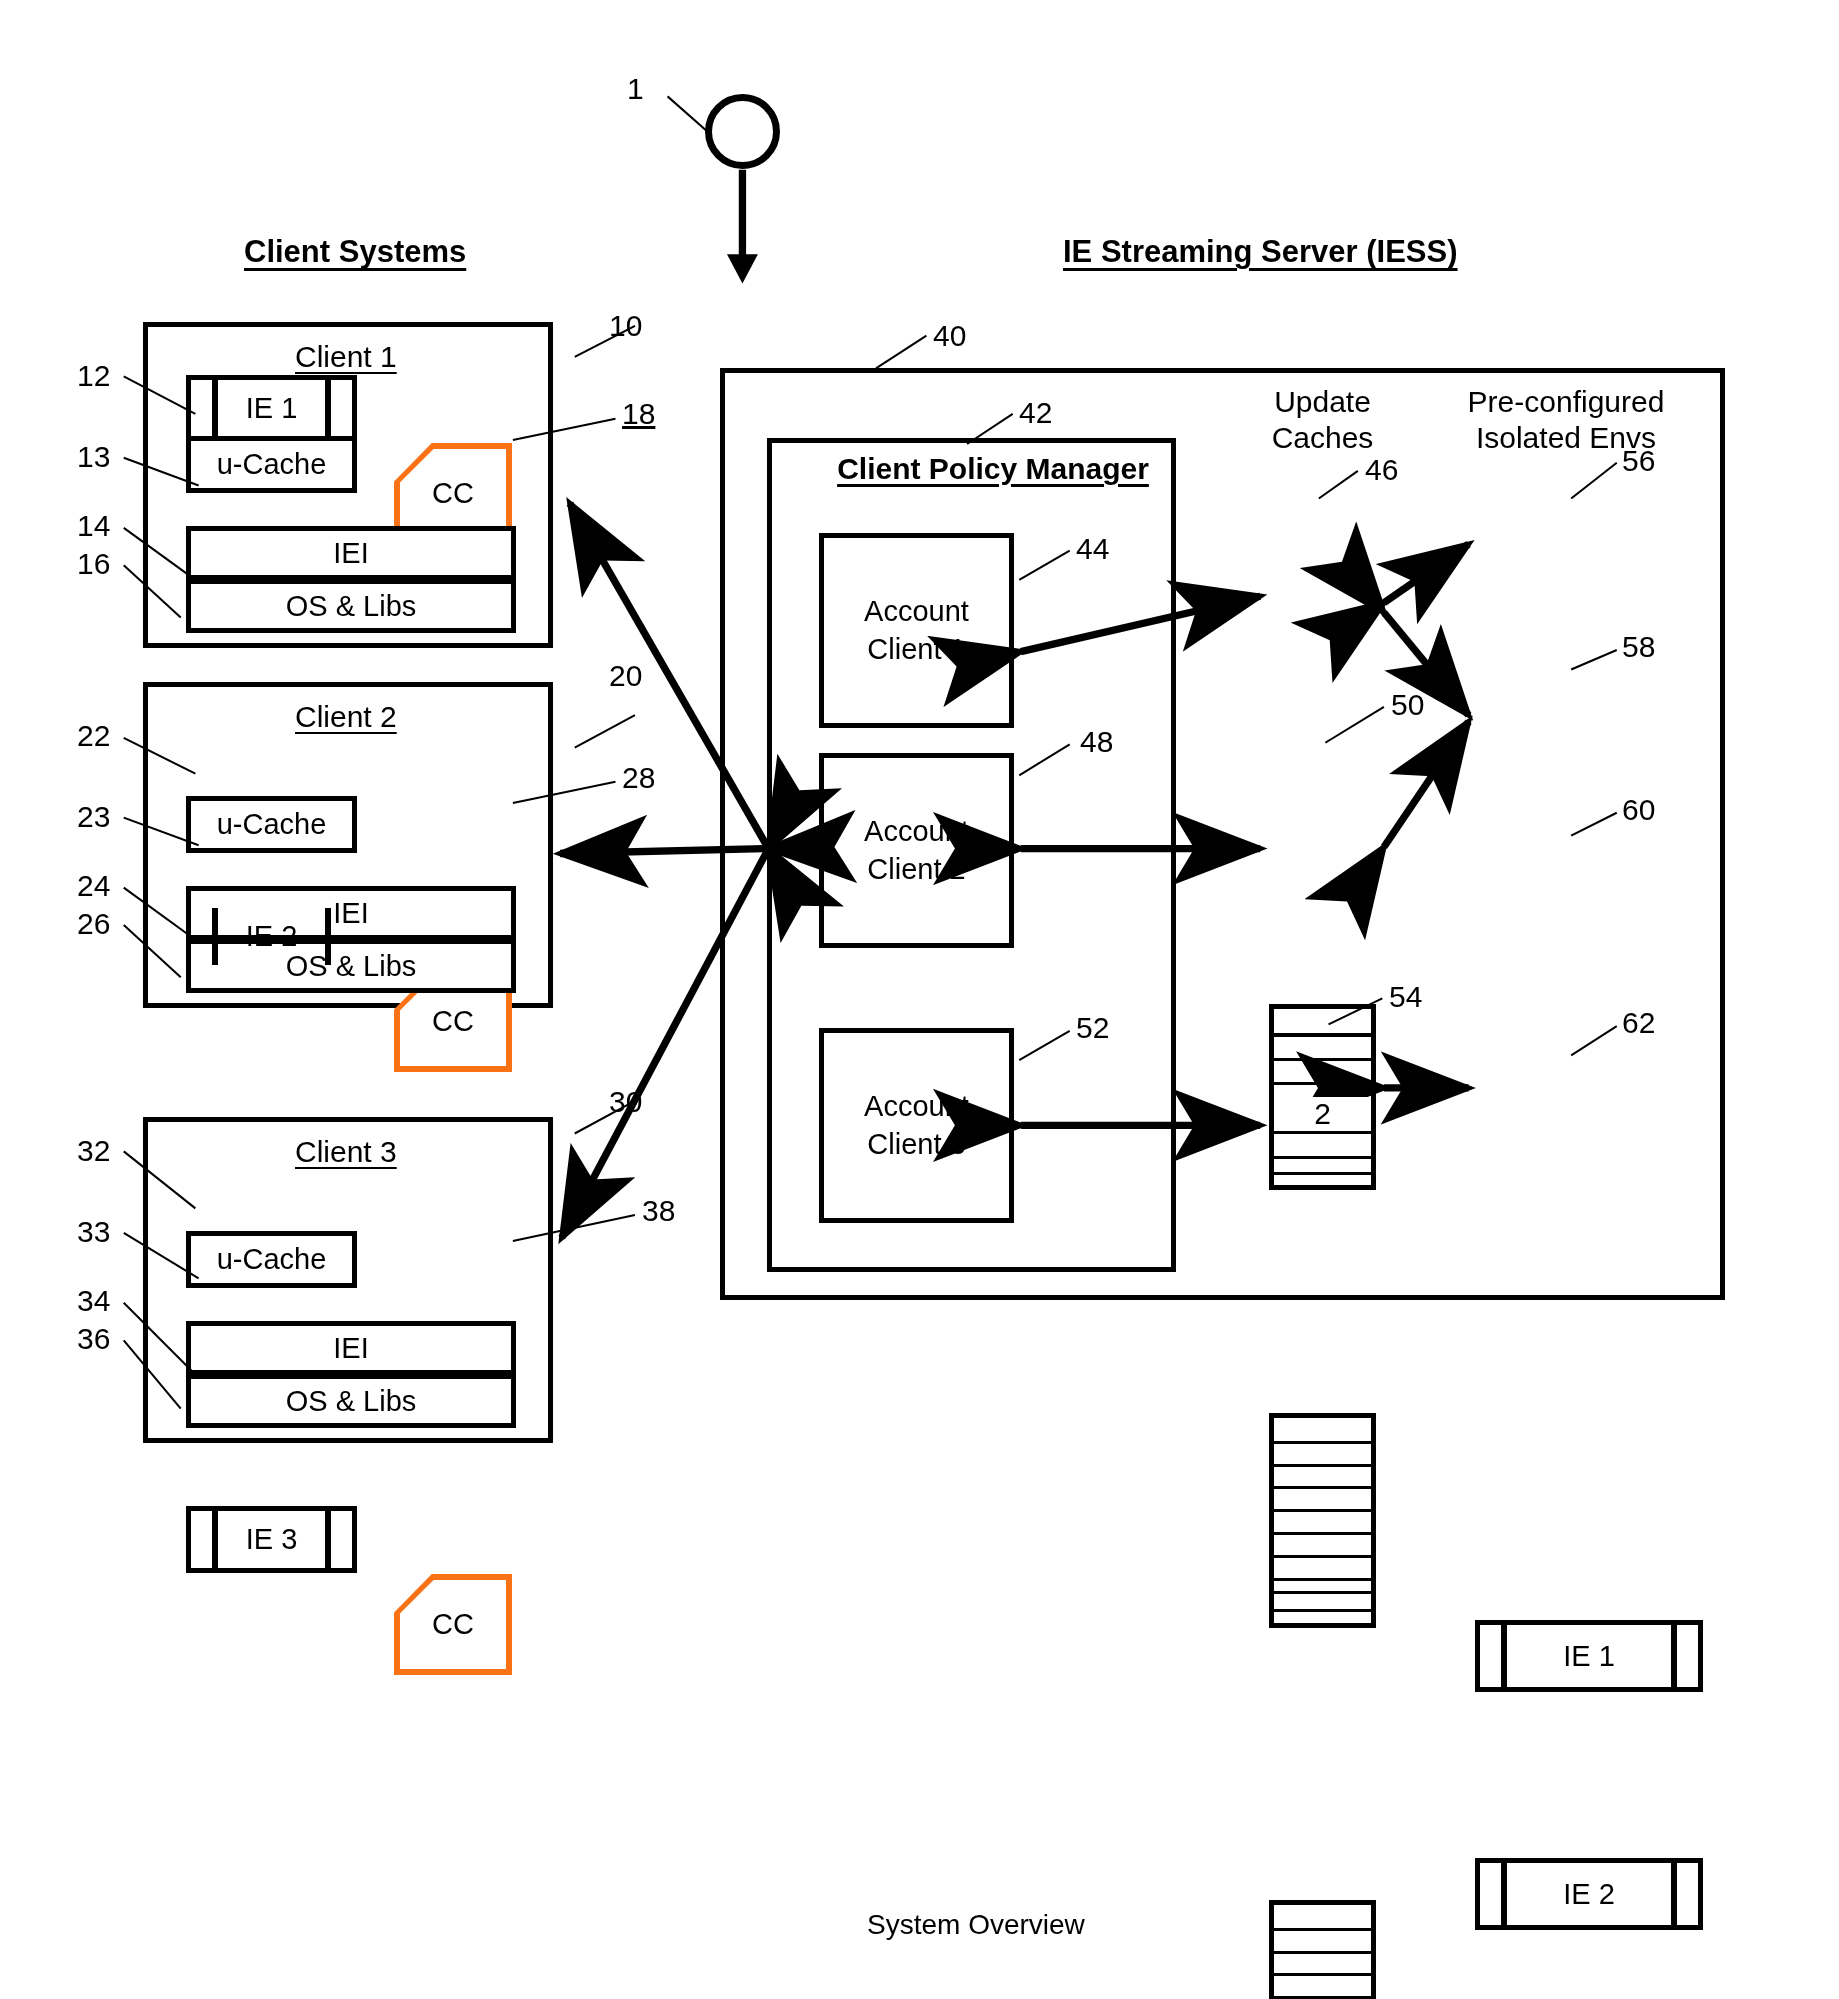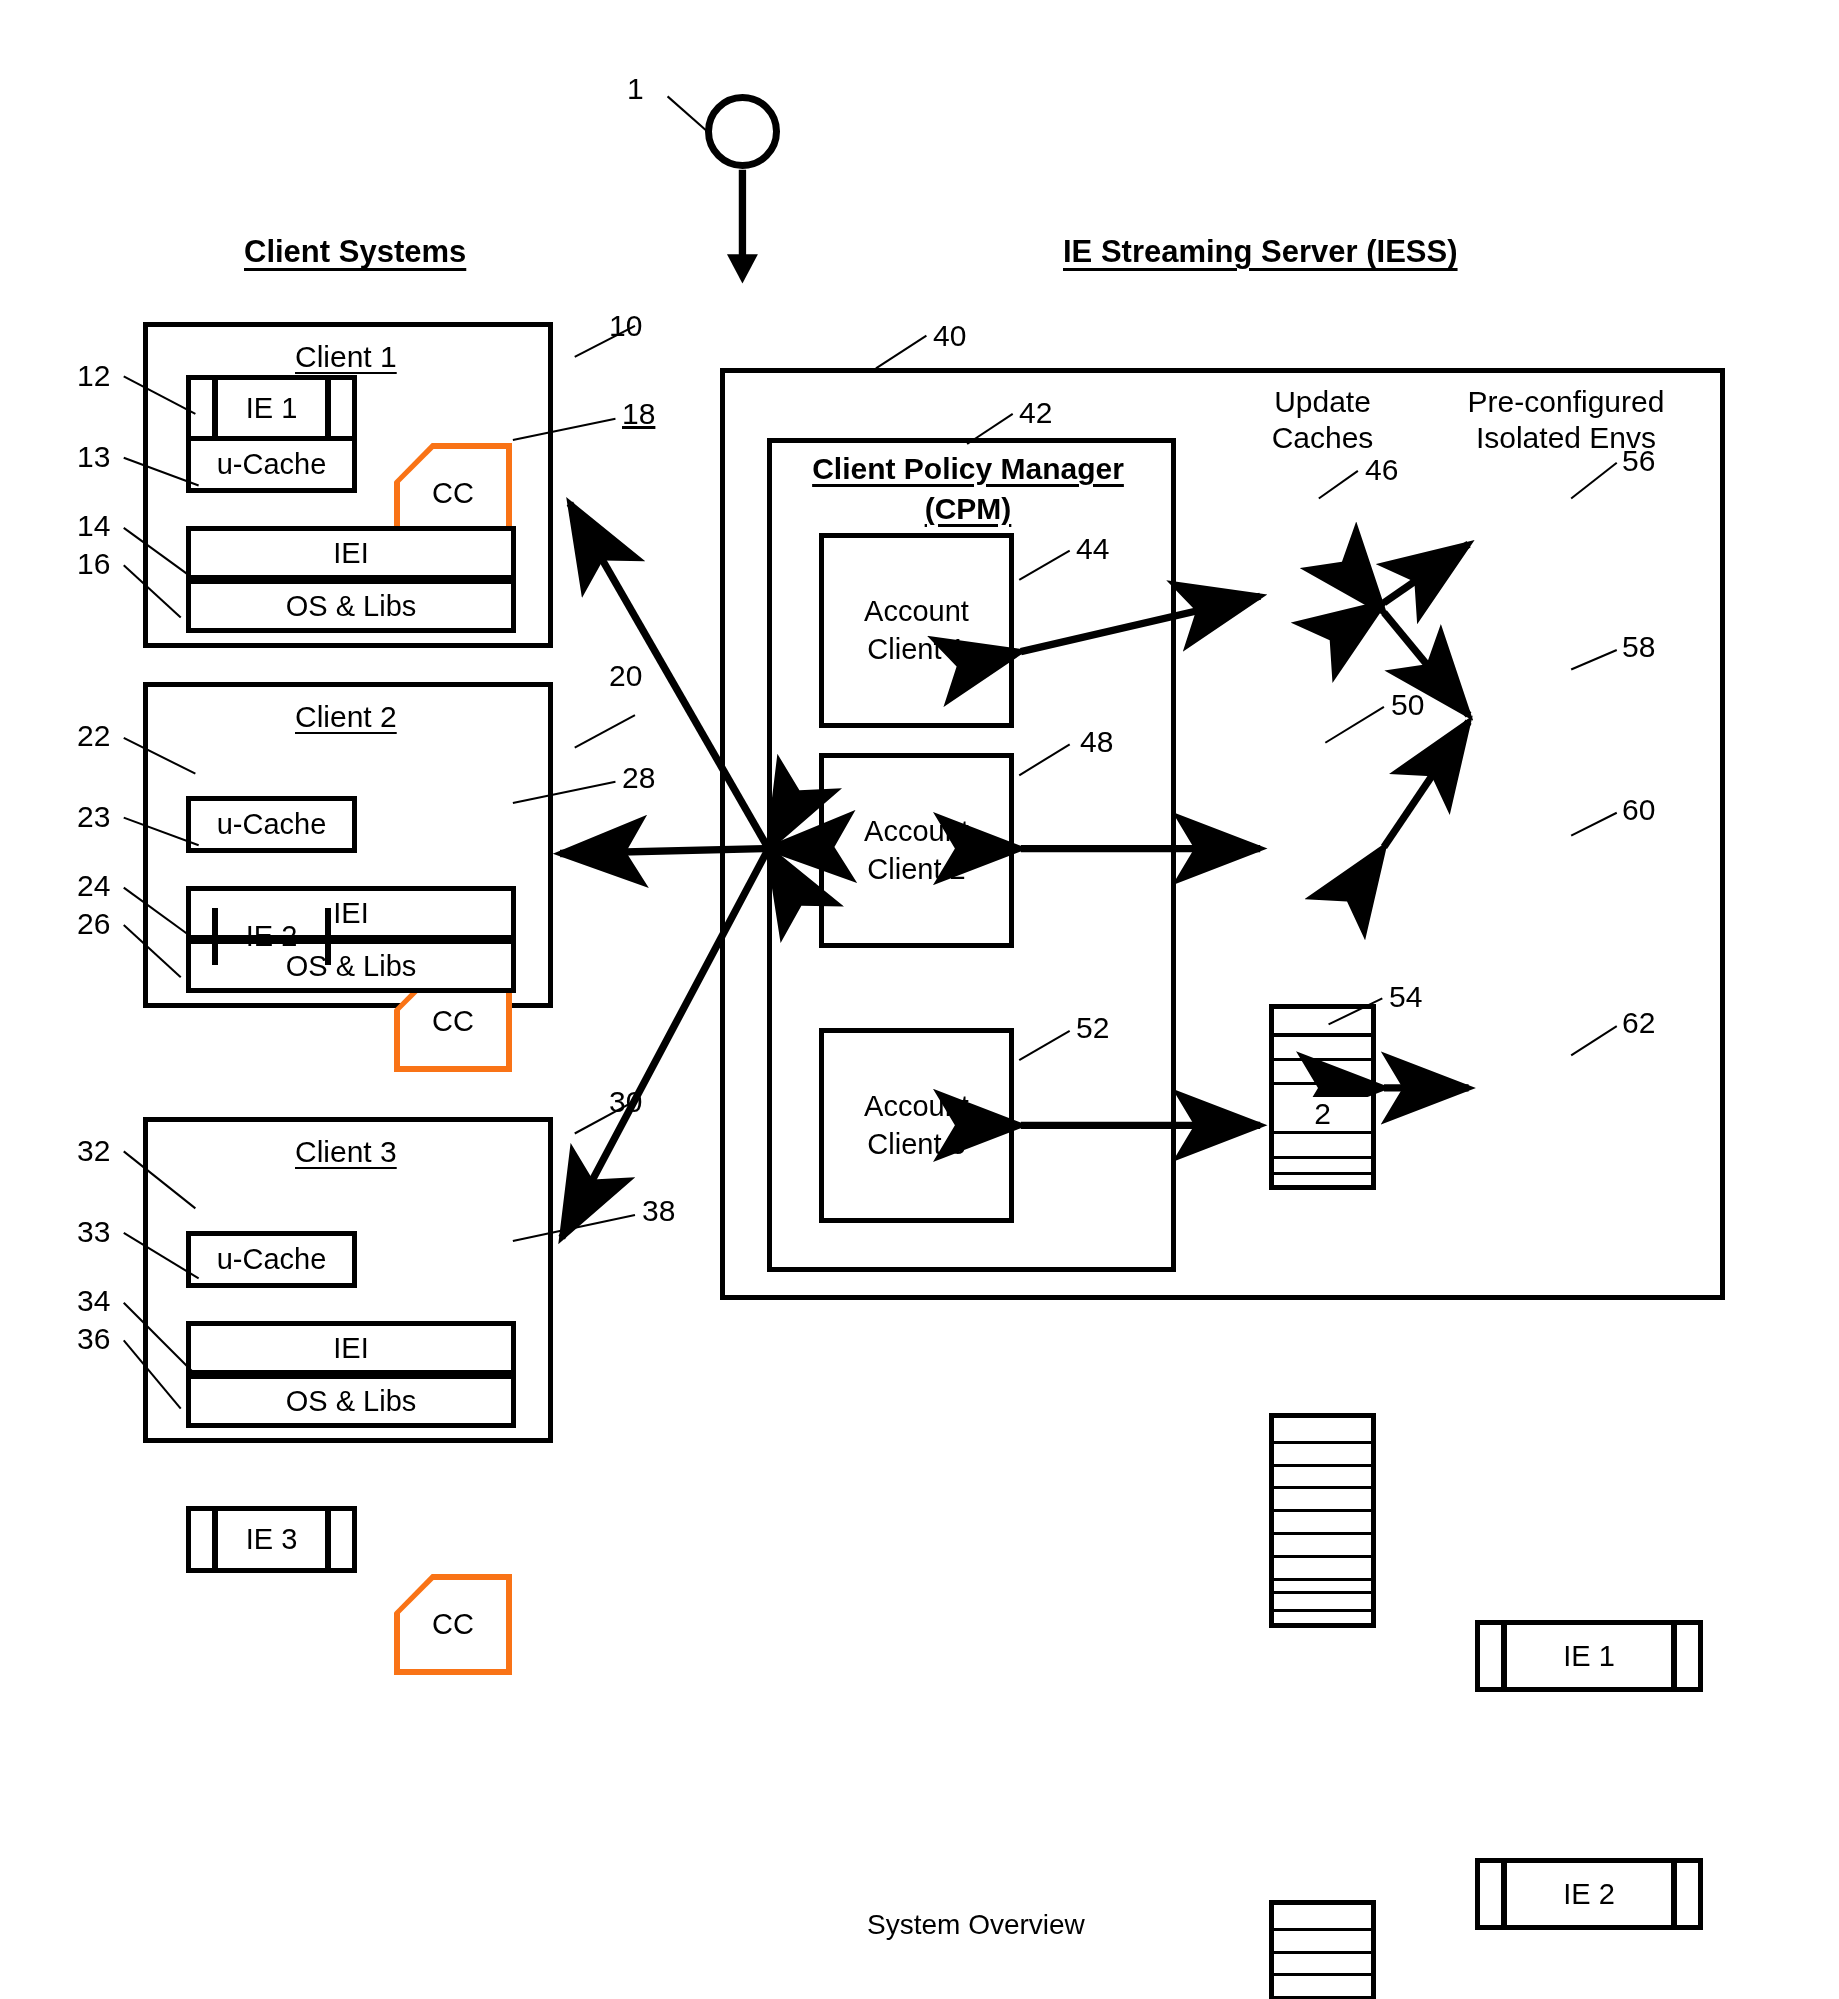--- a/index.html
+++ b/index.html
@@ -277,23 +277,22 @@
   <div class="abs refnum" style="left:77px; top:1134px;">32</div>
   <div class="abs refnum" style="left:77px; top:1215px;">33</div>
   <div class="abs refnum" style="left:77px; top:1284px;">34</div>
   <div class="abs refnum" style="left:77px; top:1322px;">36</div>
   <div class="abs refnum" style="left:642px; top:1194px;">38</div>
 
   <div class="abs iess-box" style="left:720px; top:368px; width:1005px; height:932px;"></div>
   <div class="abs refnum" style="left:933px; top:319px;">40</div>
 
   <div class="abs cpm-box" style="left:767px; top:438px; width:409px; height:834px;"></div>
-  <div class="abs boxtitle-b" style="left:767px; top:449px; width:402px;">
+  <div class="abs boxtitle-b" style="left:792px; top:449px; width:402px;">
     <div>Client Policy Manager</div>
-    <div>(CPM)</div>
   </div>
   <div class="abs refnum" style="left:1019px; top:396px;text-align:center;">42</div>
 
   <div class="abs acct-box" style="left:819px; top:533px; width:195px; height:195px;">
     <div>
       <div>Account</div>
       <div>Client 1</div>
     </div>
   </div>
   <div class="abs refnum" style="left:1076px; top:532px;">44</div>

